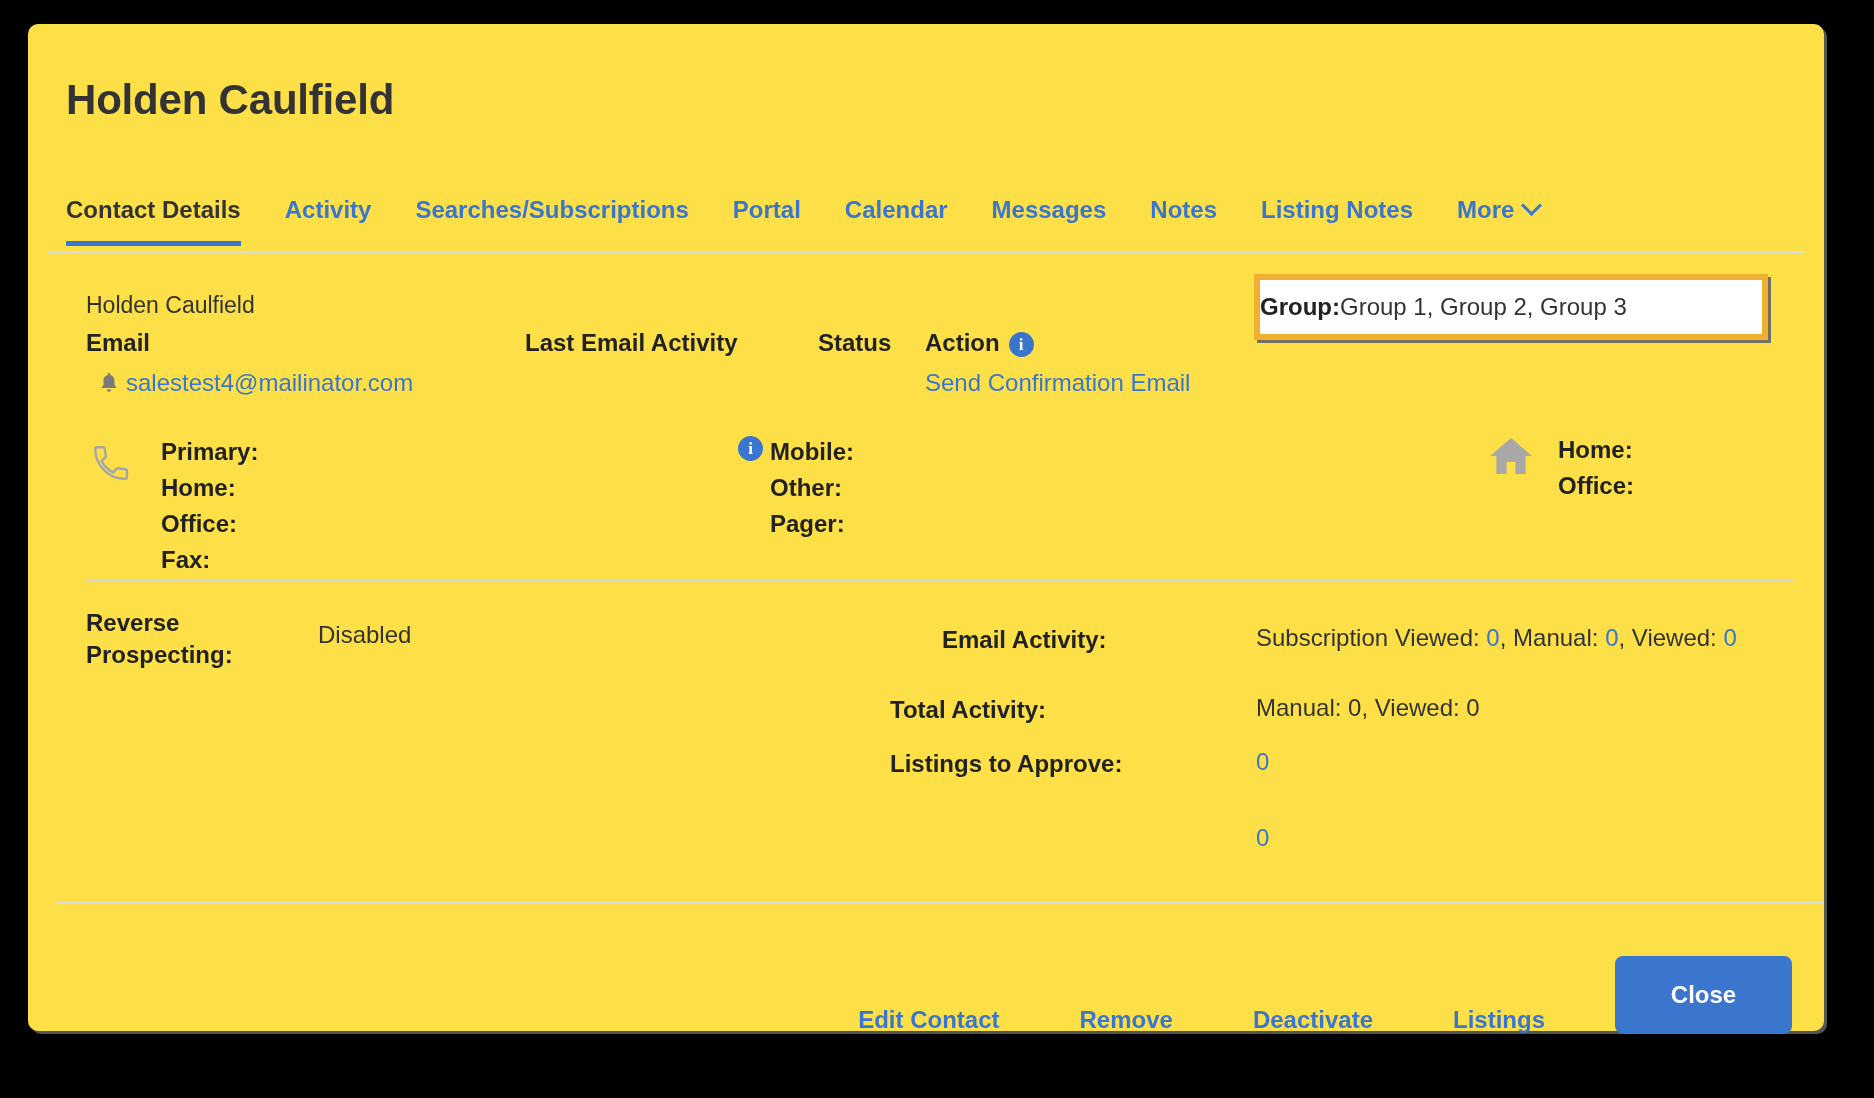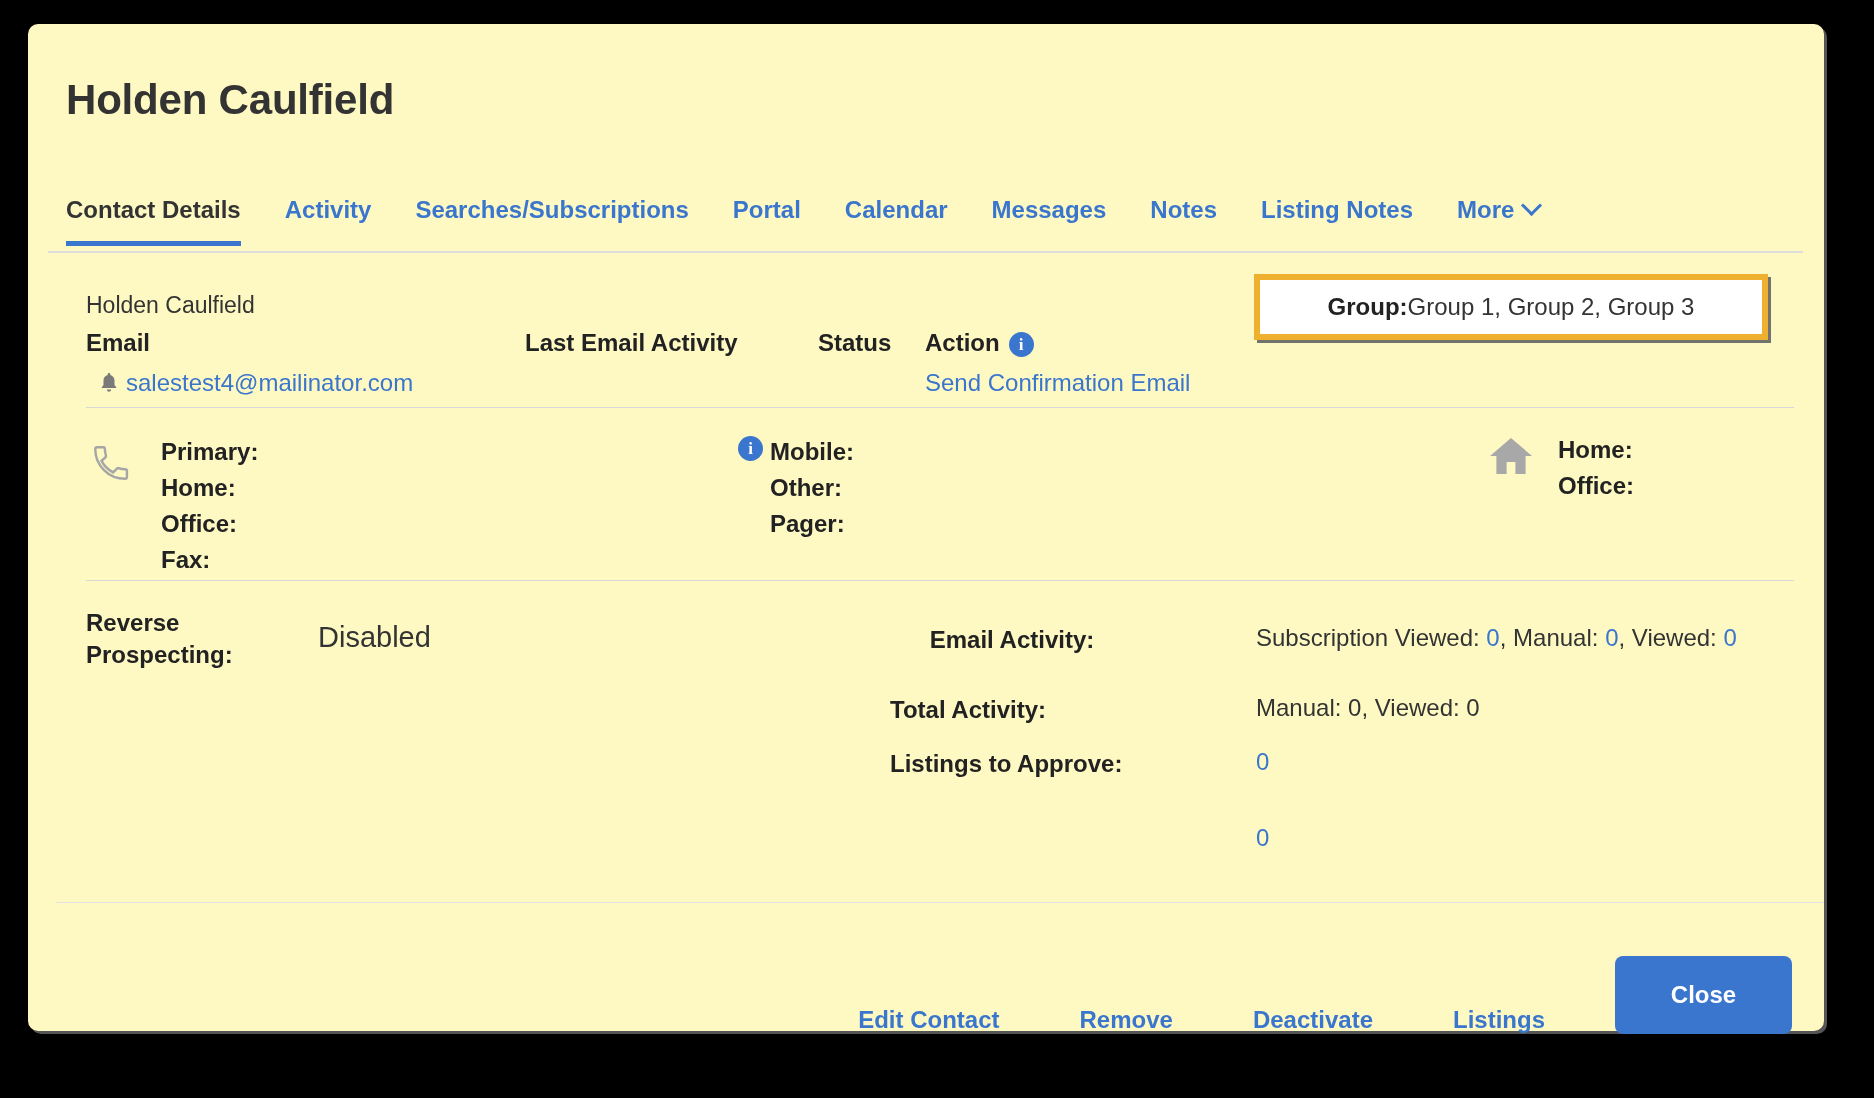--- a/index.html
+++ b/index.html
@@ -10,21 +10,21 @@
     font-family: "Liberation Sans", sans-serif;
     overflow: hidden;
   }
 
   .modal-card {
     position: absolute;
     left: 28px;
     top: 24px;
     width: 1796px;
     height: 1007px;
-    background: #fef9c3;
+    background: #fde047;
     border-radius: 10px;
     box-shadow: 3px 3px 0 0 rgba(90,90,90,0.95);
   }
 
   
   .modal-title {
     position: absolute;
     left: 38px;
     top: 52px;
     font-size: 42px;
@@ -143,21 +143,20 @@
     position: absolute;
     left: 1226px;
     top: 250px;
     width: 514px;
     height: 66px;
     border: 6px solid #eeb02e;
     background: #ffffff;
     box-shadow: 3px 3px 0 0 rgba(100,100,100,0.9);
     display: flex;
     align-items: center;
-    justify-content: center;
     gap: 0;
   }
   .group-label {
     font-size: 24px;
     font-weight: bold;
     color: #222222;
   }
   .group-value {
     font-size: 24px;
     color: #333333;
@@ -199,39 +198,39 @@
     left: 58px; top: 583px;
     width: 210px;
     font-size: 24px;
     font-weight: bold;
     color: #222222;
     line-height: 32px;
   }
   .rev-value {
     position: absolute;
     left: 290px; top: 597px;
-    font-size: 29px;
+    font-size: 24px;
     color: #333333;
   }
 
   .stat-label {
     position: absolute;
     font-size: 24px;
     font-weight: bold;
     color: #222222;
     line-height: 32px;
     width: 300px;
   }
   .stat-value {
     position: absolute;
     font-size: 24px;
     color: #333333;
     white-space: nowrap;
   }
-  .lbl-email-activity   { left: 834px; top: 600px; text-align: center; }
+  .lbl-email-activity   { left: 914px; top: 600px; }
   .val-email-activity   { left: 1228px; top: 600px; }
   .lbl-total-activity   { left: 862px; top: 670px; }
   .val-total-activity   { left: 1228px; top: 670px; }
   .lbl-listings-approve { left: 862px; top: 724px; }
   .val-listings-approve { left: 1228px; top: 724px; }
   .lbl-listings-auto    { left: 862px; top: 778px; }
   .val-listings-auto    { left: 1228px; top: 800px; }
 
   .lnk { color: #3a76cd; cursor: pointer; }
 

